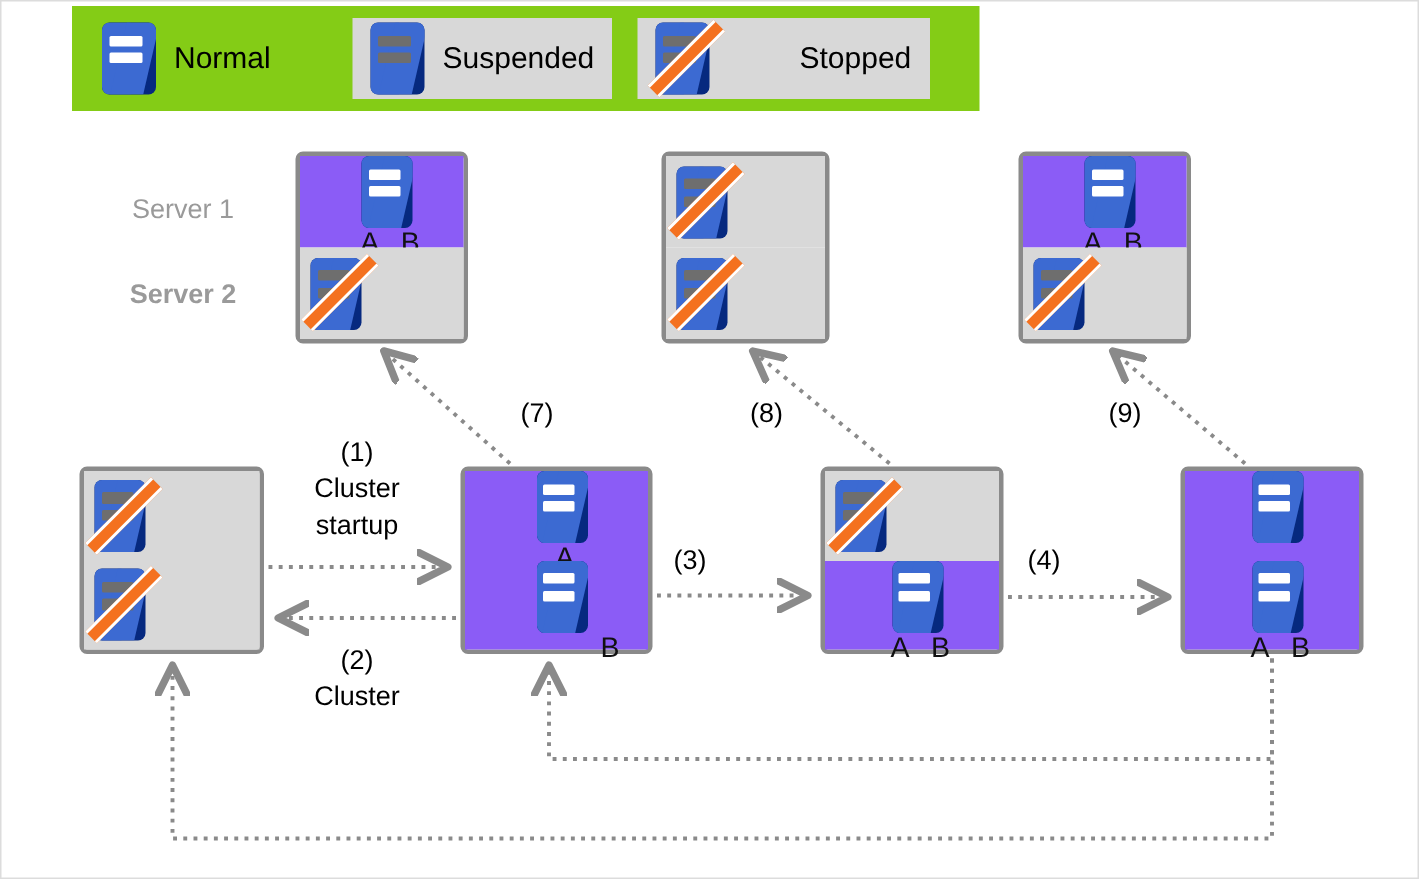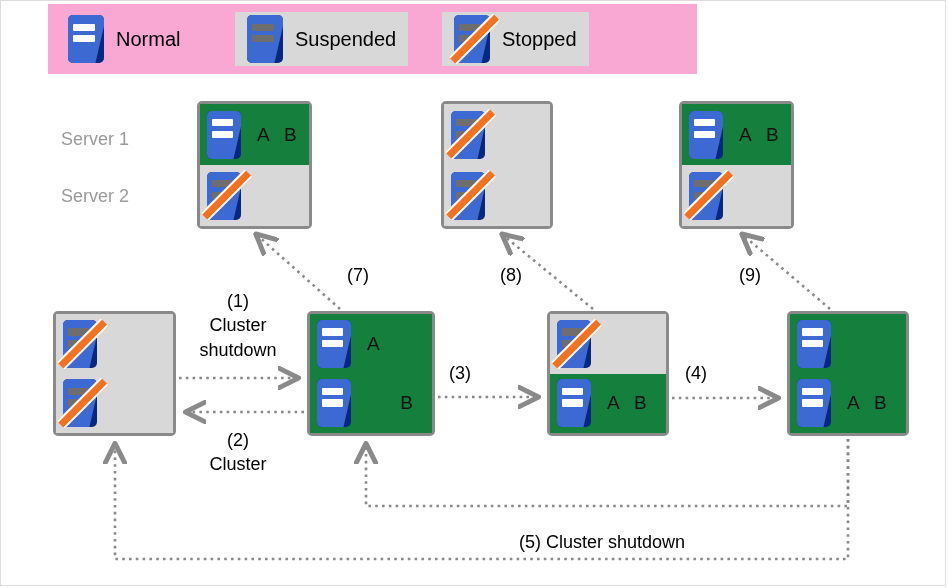--- a/index.html
+++ b/index.html
@@ -14,33 +14,32 @@
     width:946px;height:586px;
     border:1px solid #dcdcdc;
     background:#ffffff;
     box-sizing:border-box;
   }
 
   
   #legend{
     position:absolute;left:47px;top:3px;
     width:605px;height:70px;
-    background:#f9a8d4;
-    padding-left:44px;
+    background:#84cc16;
   }
   .legend-item{
     position:absolute;top:8px;height:54px;
     display:flex;align-items:center;
   }
   .legend-item .lgtxt{
     font-size:20px;color:#000;margin-left:12px;white-space:nowrap;
   }
   #legend-normal{left:20px;}
   #legend-suspended{left:187px;background:#d8d8d8;padding-right:12px;}
-  #legend-stopped{left:394px;background:#d8d8d8;padding-right:12px;}
+  #legend-stopped{left:377px;background:#d8d8d8;padding-right:12px;gap:48px;}
   #legend-suspended .srv, #legend-stopped .srv{margin-left:12px;}
 
   
   .srv{position:relative;display:inline-block;flex:0 0 auto;}
   .srv .body{
     position:absolute;left:0;top:0;right:0;bottom:0;
     background:#06297f;
     border-radius:5px;
     overflow:hidden;
   }
@@ -77,35 +76,35 @@
     border-radius:5px;
     background:#ffffff;
     box-sizing:border-box;
   }
   .row{
     position:relative;
     height:50%;
     display:flex;align-items:center;
     box-sizing:border-box;
   }
-  .row.normal{background:#15803d;}
+  .row.normal{background:#8b5cf6;flex-direction:column;}
   .row.stopped{background:#d8d8d8;}
   .row .srv{margin-left:7px;}
   .row .grp{
     font-size:19px;color:#111;margin-left:16px;letter-spacing:5px;
     white-space:nowrap;
   }
   .row .grp.right{margin-left:auto;margin-right:14px;}
 
   
   .srvlabel{
     position:absolute;
     font-size:18px;color:#9a9a9a;
     white-space:nowrap;
-    text-align:left;
+    text-align:center;
   }
 
   
   .cap{
     position:absolute;
     font-size:18px;color:#000;
     white-space:nowrap;
     line-height:1.35;
   }
   .cap.ctr{text-align:center;}
@@ -151,21 +150,21 @@
         <span class="bar g" style="left:14%;top:42%;width:62%;height:15%;"></span>
         <span class="slash">
             <i></i>
           </span>
       </span>
       <span class="lgtxt">Stopped</span>
     </div>
   </div>
 
   <div class="srvlabel" style="left:60px;top:128px;width:122px;">Server 1</div>
-  <div class="srvlabel" style="left:60px;top:185px;width:122px;">Server 2</div>
+  <div class="srvlabel" style="left:60px;top:185px;width:122px;font-weight:bold;">Server 2</div>
 
   <div class="box" style="left:196px;top:100px;width:115px;height:128px;">
     <div class="row normal">
       <span class="srv" style="width:34px;height:48px;">
         <span class="body">
             <span class="sheen"></span>
           </span>
         <span class="bar w" style="left:14%;top:18%;width:62%;height:15%;"></span>
         <span class="bar w" style="left:14%;top:42%;width:62%;height:15%;"></span>
       </span>
@@ -365,27 +364,26 @@
       <line x1="829" y1="308" x2="742" y2="234" marker-end="url(#ar)"></line>
 
       <path d="M847,438 L847,505 L365,505 L365,444" marker-end="url(#ar)"></path>
 
       <path d="M847,438 L847,558 L114,558 L114,444" marker-end="url(#ar)"></path>
     </g>
   </svg>
 
   <div class="cap ctr" style="left:185px;top:288px;width:104px;">(1)</div>
   <div class="cap ctr" style="left:185px;top:312px;width:104px;">Cluster</div>
-  <div class="cap ctr" style="left:185px;top:337px;width:104px;">shutdown</div>
+  <div class="cap ctr" style="left:185px;top:337px;width:104px;">startup</div>
 
   <div class="cap ctr" style="left:185px;top:427px;width:104px;">(2)</div>
   <div class="cap ctr" style="left:185px;top:451px;width:104px;">Cluster</div>
 
   <div class="cap" style="left:448px;top:360px;">(3)</div>
   <div class="cap" style="left:684px;top:360px;">(4)</div>
 
   <div class="cap" style="left:346px;top:262px;">(7)</div>
   <div class="cap" style="left:499px;top:262px;">(8)</div>
   <div class="cap" style="left:738px;top:262px;">(9)</div>
 
-  <div class="cap" style="left:518px;top:529px;">(5) Cluster shutdown</div>
 
 </div>
 
 </body></html>

